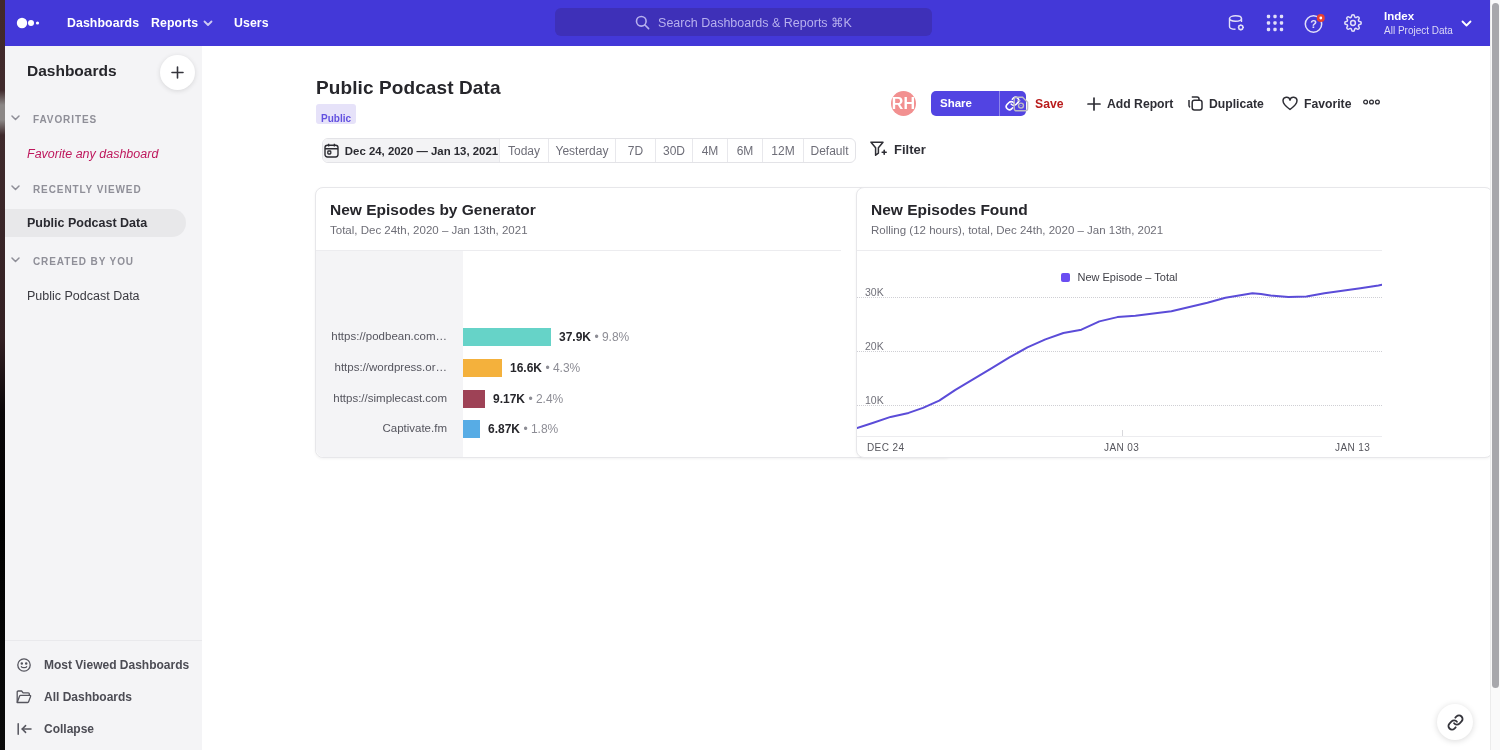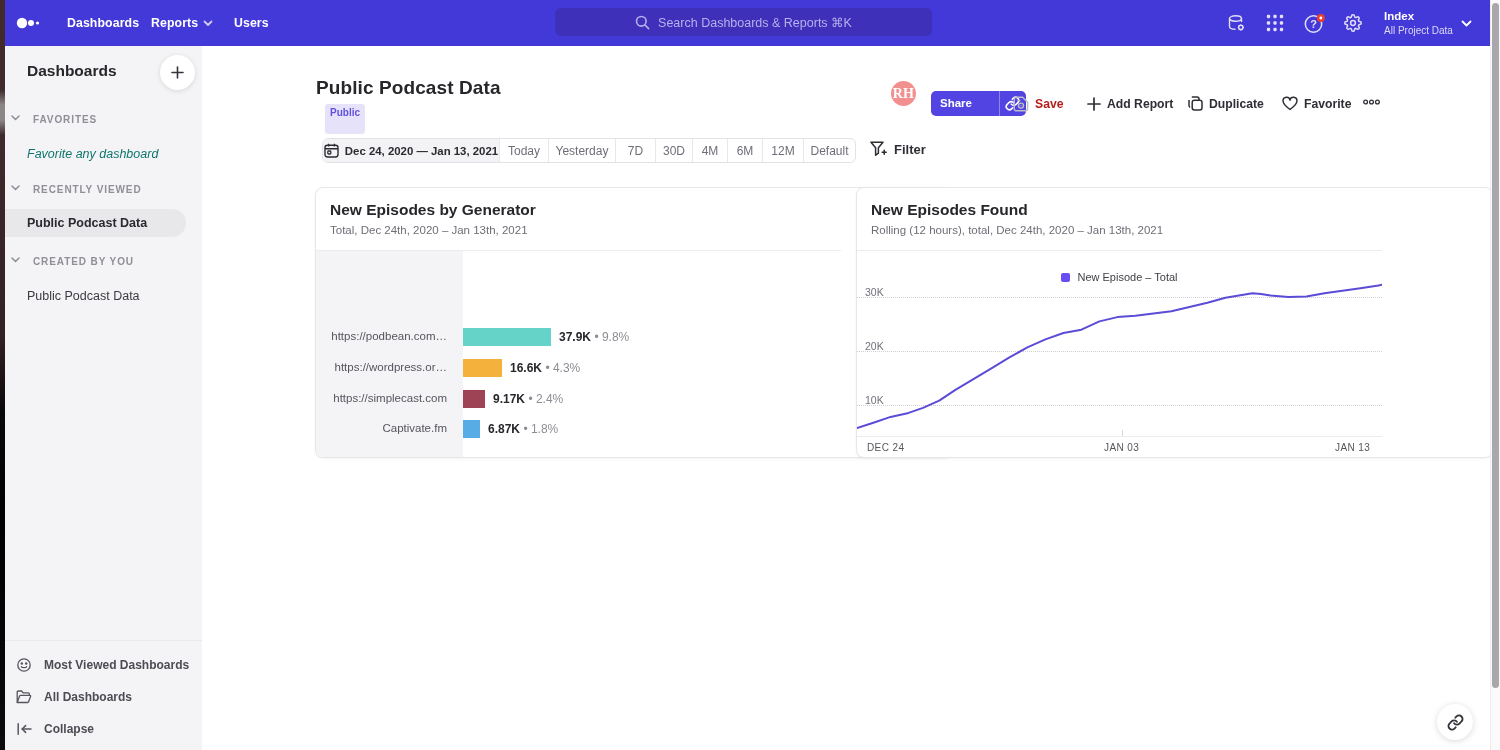--- a/index.html
+++ b/index.html
@@ -19,25 +19,25 @@
 
 #sidebar { position:absolute; left:0; top:46px; width:202px; height:704px; background:#f4f4f6; z-index:4; }
 .sec { position:absolute; left:33px; font-size:10px; font-weight:700; letter-spacing:0.9px; color:#8f8f98; }
 .caret { position:absolute; left:11px; }
 .sideitem { position:absolute; left:27px; font-size:12.5px; color:#33333a; }
 #pill { position:absolute; left:0; top:163px; width:186px; height:28px; background:#e8e8ea; border-radius:0 15px 15px 0; }
 .bitem { position:absolute; left:44px; font-size:12px; font-weight:700; color:#4c4c54; }
 
 #main { position:absolute; left:202px; top:46px; width:1288px; height:704px; background:#fff; }
 h1 { font-size:19px; font-weight:700; color:#26262b; letter-spacing:.1px; }
-#pubpill { position:absolute; left:316px; top:104px; height:30px; padding:2px 5px; background:#e6e2f9; border-radius:3px;
-  color:#6250e0; font-size:10px; font-weight:700; line-height:14px;margin-left:9px; }
-
-#avatar { position:absolute; left:891px; top:81px; width:25px; height:25px; border-radius:50%; background:#f29090;
-  color:#fff; font-size:14px; font-weight:700; display:flex; align-items:center; justify-content:center; letter-spacing:.3px;font-family:Liberation Serif, serif;}
+#pubpill { position:absolute; left:316px; top:104px; height:20px; padding:8px 5px; background:#e6e2f9; border-radius:3px;
+  color:#6250e0; font-size:10px; font-weight:700; line-height:14px; }
+
+#avatar { position:absolute; left:891px; top:91px; width:25px; height:25px; border-radius:50%; background:#f29090;
+  color:#fff; font-size:16px; font-weight:700; display:flex; align-items:center; justify-content:center; letter-spacing:.3px;}
 #sharebtn { position:absolute; left:931px; top:91px; height:25px; border-radius:5px; background:#5244e2; display:flex;gap:19px; }
 #sharebtn .txt { padding:0 8px 0 9px; color:#fff; font-size:11.5px; font-weight:700; line-height:25px; }
 #sharebtn .lnk { width:27px; border-left:1px solid rgba(255,255,255,.35); display:flex; align-items:center; justify-content:center; }
 .hact { position:absolute; top:91px; height:25px; display:flex; align-items:center; gap:6px; font-size:12.2px; font-weight:700; color:#2e2e35; }
 .hact.dis { color:#b91c1c;justify-content:flex-end; }
 
 #datebar { position:absolute; left:322px; top:138px; height:25px; display:flex; border:1px solid #e3e3e7; border-radius:6px; background:#fff; overflow:hidden; }
 #datebar .seg { border-right:1px solid #e8e8ec; display:flex; align-items:center; justify-content:center;
   font-size:12px; color:#6e6e78; white-space:nowrap; }
 #datebar .seg.first { background:#f3f3f5; color:#2b2b31; font-weight:700; gap:6px; font-size:11.4px; }
@@ -132,21 +132,21 @@
   <div class="abs" style="left:27px;top:16px;font-size:15.5px;font-weight:700;color:#26262b">Dashboards</div>
   <div class="abs" style="left:160px;top:9px;width:35px;height:35px;background:#fff;border-radius:50%;box-shadow:0 1px 5px rgba(0,0,0,.12);display:flex;align-items:center;justify-content:center">
     <svg width="13" height="13" viewBox="0 0 13 13">
         <path d="M6.5 1 V12 M1 6.5 H12" stroke="#35353c" stroke-width="1.6" stroke-linecap="round"></path>
       </svg>
   </div>
   <svg class="caret" style="top:69px" width="9" height="6" viewBox="0 0 9 6">
       <path d="M1 1 L4.5 4.5 L8 1" fill="none" stroke="#8f8f98" stroke-width="1.5" stroke-linecap="round" stroke-linejoin="round"></path>
     </svg>
   <div class="sec" style="top:68px">FAVORITES</div>
-  <div class="sideitem" style="top:101px;font-style:italic;color:#0f766e">Favorite any dashboard</div>
+  <div class="sideitem" style="top:101px;font-style:italic;color:#be185d">Favorite any dashboard</div>
   <svg class="caret" style="top:139px" width="9" height="6" viewBox="0 0 9 6">
       <path d="M1 1 L4.5 4.5 L8 1" fill="none" stroke="#8f8f98" stroke-width="1.5" stroke-linecap="round" stroke-linejoin="round"></path>
     </svg>
   <div class="sec" style="top:138px">RECENTLY VIEWED</div>
   <div id="pill"></div>
   <div class="sideitem" style="top:170px;font-weight:700;color:#2a2a30">Public Podcast Data</div>
   <svg class="caret" style="top:211px" width="9" height="6" viewBox="0 0 9 6">
       <path d="M1 1 L4.5 4.5 L8 1" fill="none" stroke="#8f8f98" stroke-width="1.5" stroke-linecap="round" stroke-linejoin="round"></path>
     </svg>
   <div class="sec" style="top:210px">CREATED BY YOU</div>

